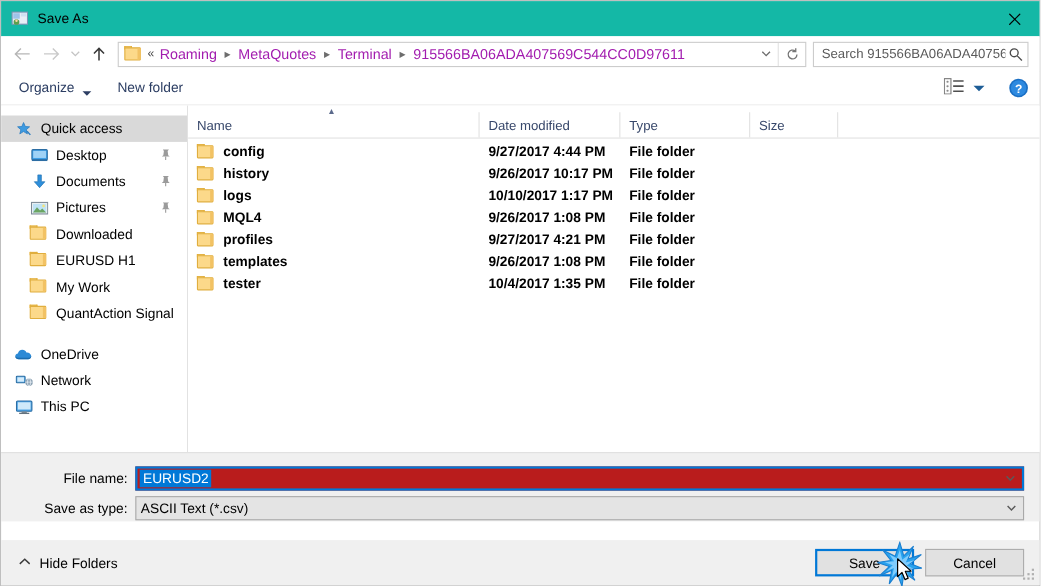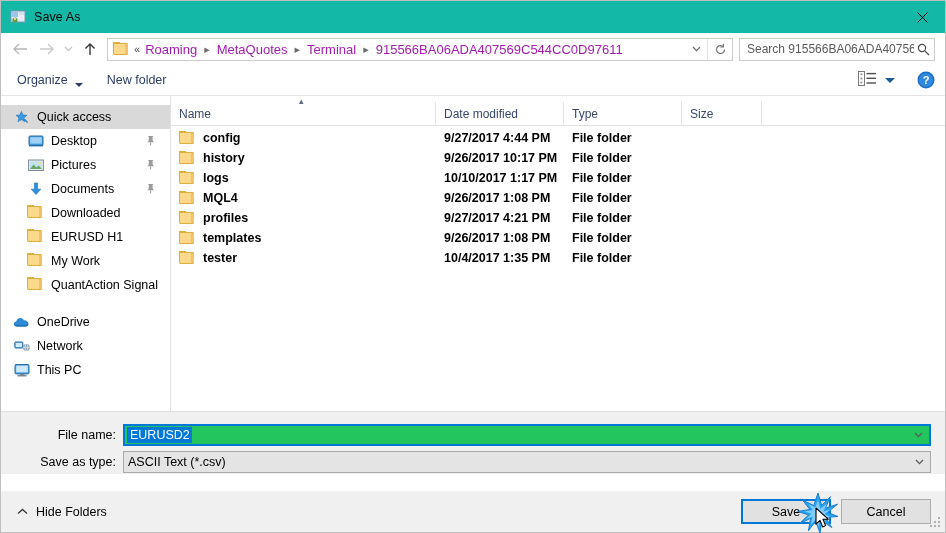--- a/index.html
+++ b/index.html
@@ -317,21 +317,21 @@
     flex: 1 1 auto;
     height: 22px;
     margin-right: 14px;
     box-sizing: border-box;
     display: flex;
     align-items: center;
     position: relative;
   }
   .fcombo.name-input {
     border: 2px solid #0078d7;
-    background: #22c55e;
+    background: #b91c1c;
   }
   .fcombo.type-input {
     border: 1px solid #a9a9a9;
     background: #e4e4e4;
   }
   .fval {
     font-size: 12.5px;
     padding-left: 4px;
     color: #000;
     white-space: nowrap;
@@ -554,43 +554,43 @@
         <span class="pin">
           <svg width="11" height="11" viewBox="0 0 11 11">
             <path d="M3 1 L8.6 1 L7.4 2.2 L7.9 6.1 L9.3 7.3 L2.1 7.3 L3.5 6.1 L4 2.2 Z" fill="#9b9b9b"></path>
             <line x1="5.6" y1="7.3" x2="5.6" y2="10.4" stroke="#9b9b9b" stroke-width="1"></line>
           </svg>
         </span>
       </div>
 
       <div class="nav-row indent">
         <span class="nav-ico">
+          <svg width="14" height="15" viewBox="0 0 14 15">
+            <path d="M5.4 1 H8.6 V7.2 H11.8 L7 12.6 L2.2 7.2 H5.4 Z" fill="#2f8fdb" stroke="#1f6fb0" stroke-width=".6"></path>
+          </svg>
+        </span>
+        <span class="nav-label">Documents</span>
+        <span class="pin">
+          <svg width="11" height="11" viewBox="0 0 11 11">
+            <path d="M3 1 L8.6 1 L7.4 2.2 L7.9 6.1 L9.3 7.3 L2.1 7.3 L3.5 6.1 L4 2.2 Z" fill="#9b9b9b"></path>
+            <line x1="5.6" y1="7.3" x2="5.6" y2="10.4" stroke="#9b9b9b" stroke-width="1"></line>
+          </svg>
+        </span>
+      </div>
+
+      <div class="nav-row indent">
+        <span class="nav-ico">
           <svg width="16" height="13" viewBox="0 0 16 13">
             <rect x="0.6" y="1" width="14.8" height="10.5" fill="#e9eef2" stroke="#7c8a96"></rect>
             <rect x="2" y="2.4" width="12" height="7.7" fill="#bfe3f5"></rect>
             <path d="M2 10.1 L5.6 5.4 L8.4 8.4 L10.4 6.6 L14 10.1 Z" fill="#6aa563"></path>
             <circle cx="11.6" cy="4.2" r="1.2" fill="#f6e27a"></circle>
           </svg>
         </span>
         <span class="nav-label">Pictures</span>
-        <span class="pin">
-          <svg width="11" height="11" viewBox="0 0 11 11">
-            <path d="M3 1 L8.6 1 L7.4 2.2 L7.9 6.1 L9.3 7.3 L2.1 7.3 L3.5 6.1 L4 2.2 Z" fill="#9b9b9b"></path>
-            <line x1="5.6" y1="7.3" x2="5.6" y2="10.4" stroke="#9b9b9b" stroke-width="1"></line>
-          </svg>
-        </span>
-      </div>
-
-      <div class="nav-row indent">
-        <span class="nav-ico">
-          <svg width="14" height="15" viewBox="0 0 14 15">
-            <path d="M5.4 1 H8.6 V7.2 H11.8 L7 12.6 L2.2 7.2 H5.4 Z" fill="#2f8fdb" stroke="#1f6fb0" stroke-width=".6"></path>
-          </svg>
-        </span>
-        <span class="nav-label">Documents</span>
         <span class="pin">
           <svg width="11" height="11" viewBox="0 0 11 11">
             <path d="M3 1 L8.6 1 L7.4 2.2 L7.9 6.1 L9.3 7.3 L2.1 7.3 L3.5 6.1 L4 2.2 Z" fill="#9b9b9b"></path>
             <line x1="5.6" y1="7.3" x2="5.6" y2="10.4" stroke="#9b9b9b" stroke-width="1"></line>
           </svg>
         </span>
       </div>
 
       <div class="nav-row indent">
         <span class="nav-ico">

